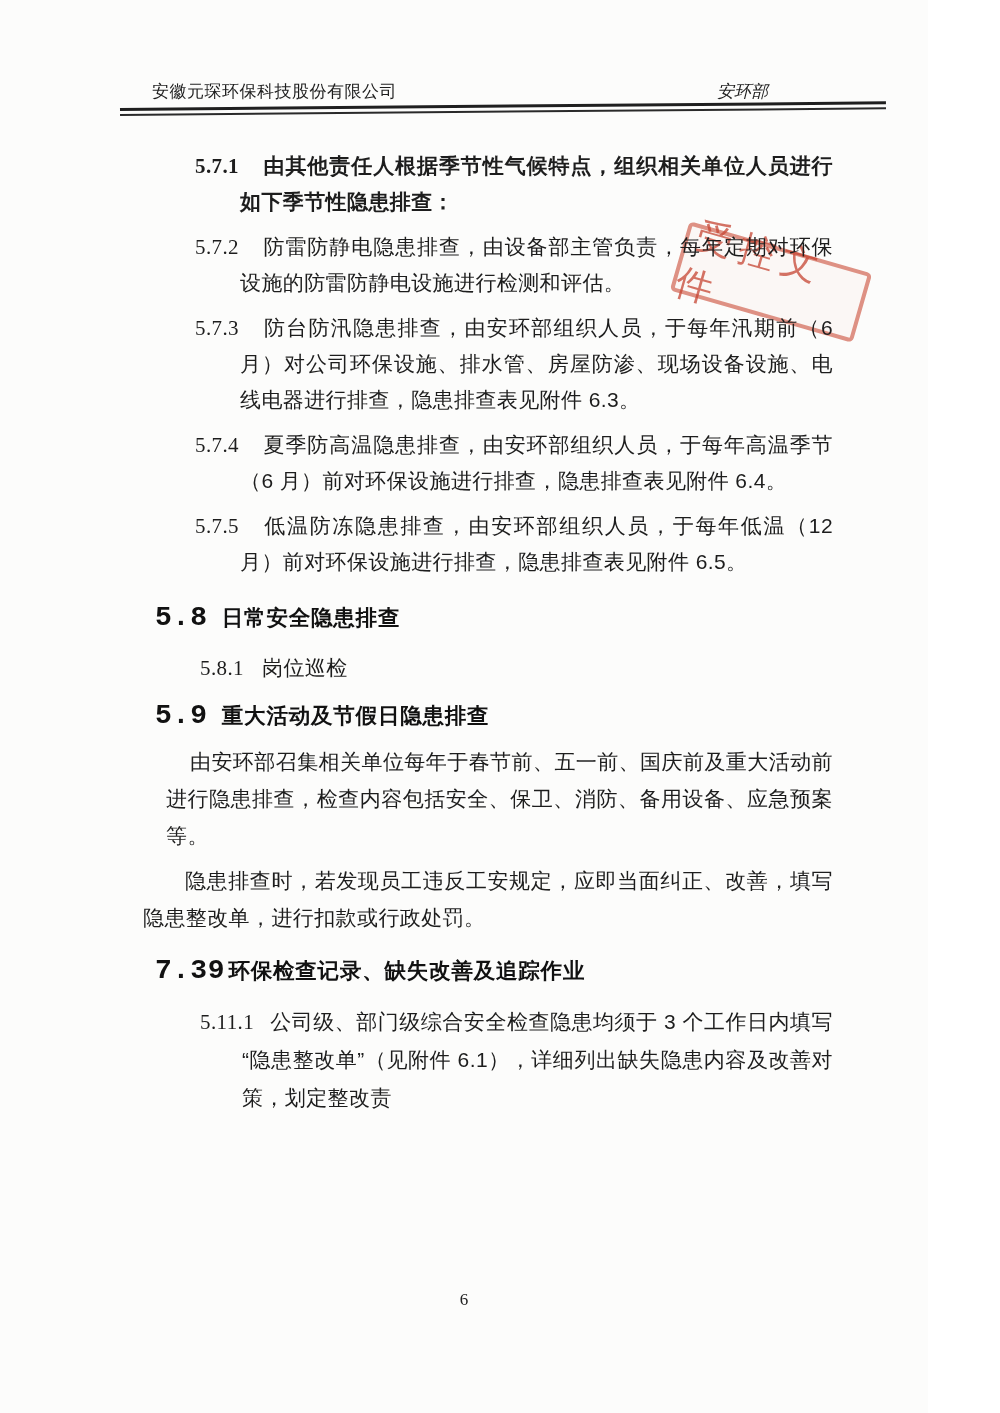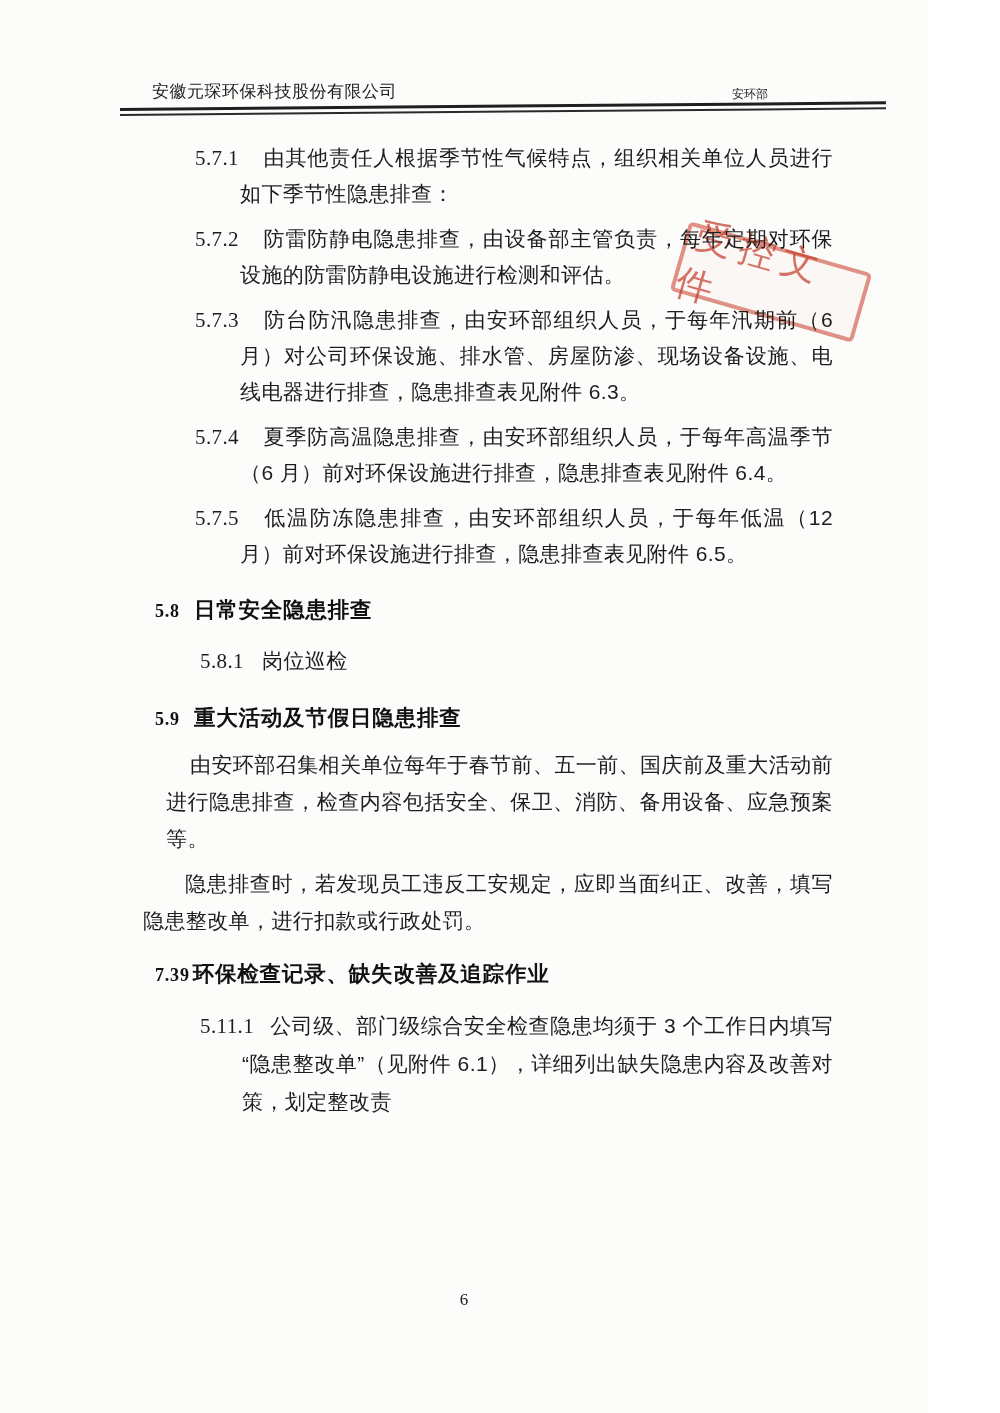--- a/index.html
+++ b/index.html
@@ -10,21 +10,21 @@
     overflow:hidden;
     font-family:"Liberation Sans", sans-serif;
     color:#1d1d1d;
   }
   
   .header {
     position:absolute; top:80px; left:152px; right:160px;
     display:flex; justify-content:space-between; align-items:flex-end;
   }
   .company { font-size:17px; letter-spacing:0.5px; }
-  .dept { font-size:12px; }
+  .dept { font-size:17px;font-style:italic; }
   .header-rule {
     position:absolute; left:120px; top:108px; width:766px; height:3px;
     border-top:3px solid #1f1f1f; border-bottom:2px solid #2a2a2a;
     transform:rotate(-0.5deg); transform-origin:left center;
   }
   
   .stamp {
     position:absolute; left:676px; top:246px; width:182px; height:64px;
     border:4px solid rgba(203,82,62,0.62);
     border-radius:5px;
@@ -40,29 +40,29 @@
     position:absolute; top:132px; left:0; right:0;
     padding:0 95px 0 130px;
     font-size:21px; line-height:36px;
     letter-spacing:0.4px;
     text-align:justify;
   }
   .num  { font-family:"Liberation Serif", serif; }
   .item57 {
     margin:0 0 9px 110px; text-indent:-45px;
   }
-  .item57:first-child { margin-top:8px; }
+  .item57:first-child { margin-top:16px;font-weight:bold; }
   .item57 .num { display:inline-block; width:68px; text-indent:0; }
   .h2 {
     font-weight:bold; margin:20px 0 0 25px; font-size:21.5px;
     color:#111; letter-spacing:0.8px;
   }
-  .h2 .num { margin-right:14px; font-size:18px; }
+  .h2 .num { margin-right:14px; font-size:28px;font-family:Liberation Mono, monospace; }
   .h2.tight .num { margin-right:3px; }
-  .h2.mt22 { margin-top:21px; }
+  .h2.mt22 { margin-top:12px; }
   .h2.mt21 { margin-top:21px; }
   .h2.mt17 { margin-top:17px; }
   .h3 { margin:14px 0 0 70px; }
   .h3 .num { margin-right:18px; }
   .body581 { margin:8px 0 0 32px; text-indent:83px; line-height:40px; }
   .body59  { margin:9px 0 0 36px; text-indent:24px; line-height:37px; }
   .body510 { margin:8px 0 0 13px; text-indent:42px; line-height:37px; }
   .item5111 {
     margin:14px 0 0 112px; text-indent:-42px; line-height:38px;
   }

